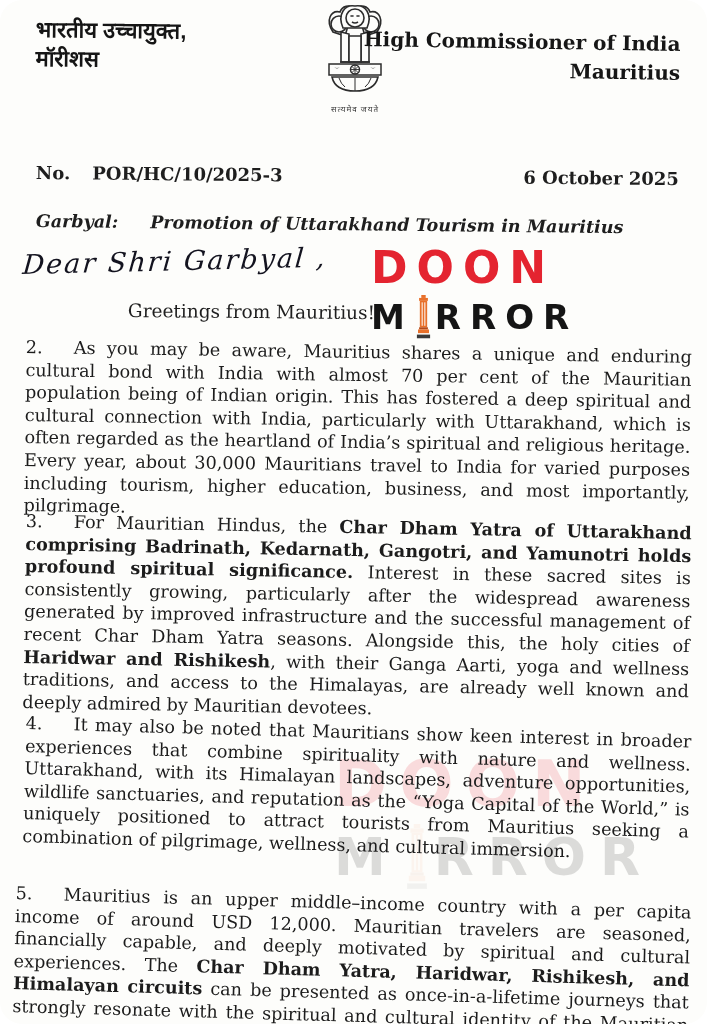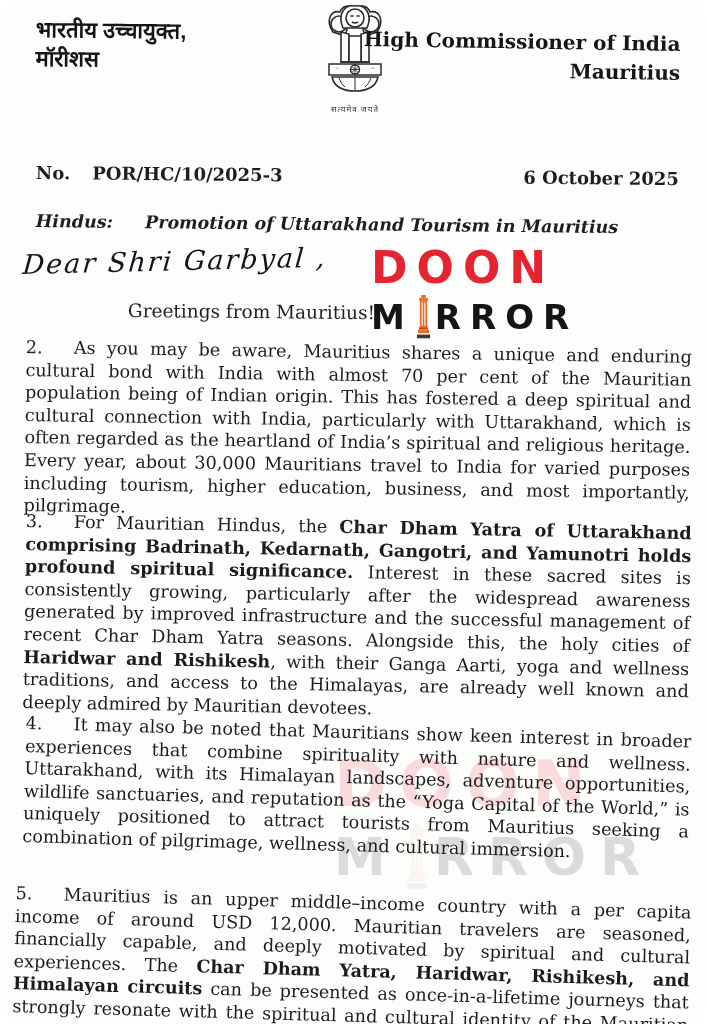--- a/index.html
+++ b/index.html
@@ -159,21 +159,21 @@
   </div>
 
   <div class="ref-row">
     <div>
       <span>No.</span><span class="ref-num">POR/HC/10/2025-3</span>
     </div>
     <div>6 October 2025</div>
   </div>
 
   <div class="subject-row">
-    <span>Hindus:</span><span class="subject-text">Promotion of Uttarakhand Tourism in Mauritius</span>
+    <span>Garbyal:</span><span class="subject-text">Promotion of Uttarakhand Tourism in Mauritius</span>
   </div>
 
   <div class="handwriting">Dear Shri Garbyal ,</div>
   <div class="greeting">Greetings from Mauritius!</div>
 
   <div class="logo">
     <div class="logo-doon" style="color: rgb(228, 36, 48);">DOON</div>
     <div class="logo-mirror" style="color: rgb(21, 21, 21);">
       <span>M</span>
       <svg class="tower" width="17" height="44" viewBox="0 0 22 60">

